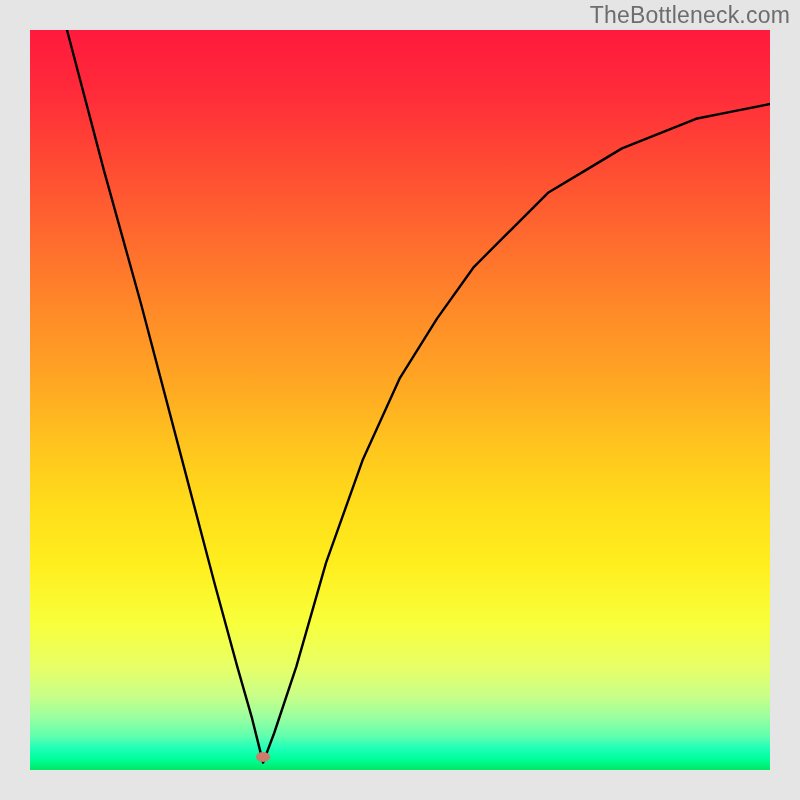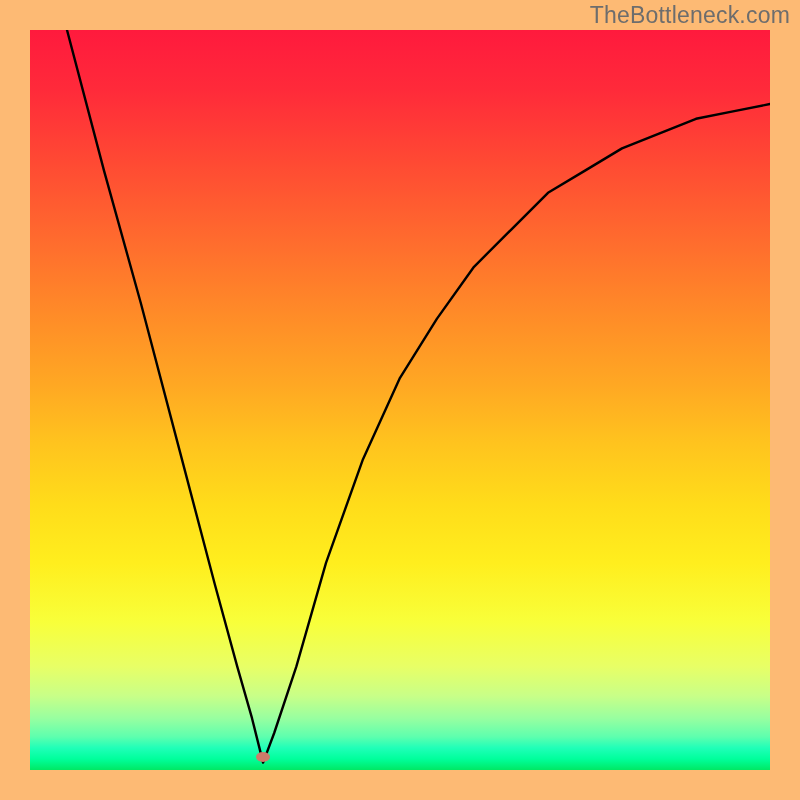--- a/index.html
+++ b/index.html
@@ -10,21 +10,21 @@
     background: #000;
     font-family: Arial, Helvetica, sans-serif;
     overflow: hidden;
   }
   .frame {
     position: absolute;
     left: 0;
     top: 0;
     width: 800px;
     height: 800px;
-    background: #fdba74;
+    background: #e5e5e5;
   }
   .plot-area {
     position: absolute;
     left: 30px;
     top: 30px;
     width: 740px;
     height: 740px;
     overflow: hidden;
   }
   .gradient {

